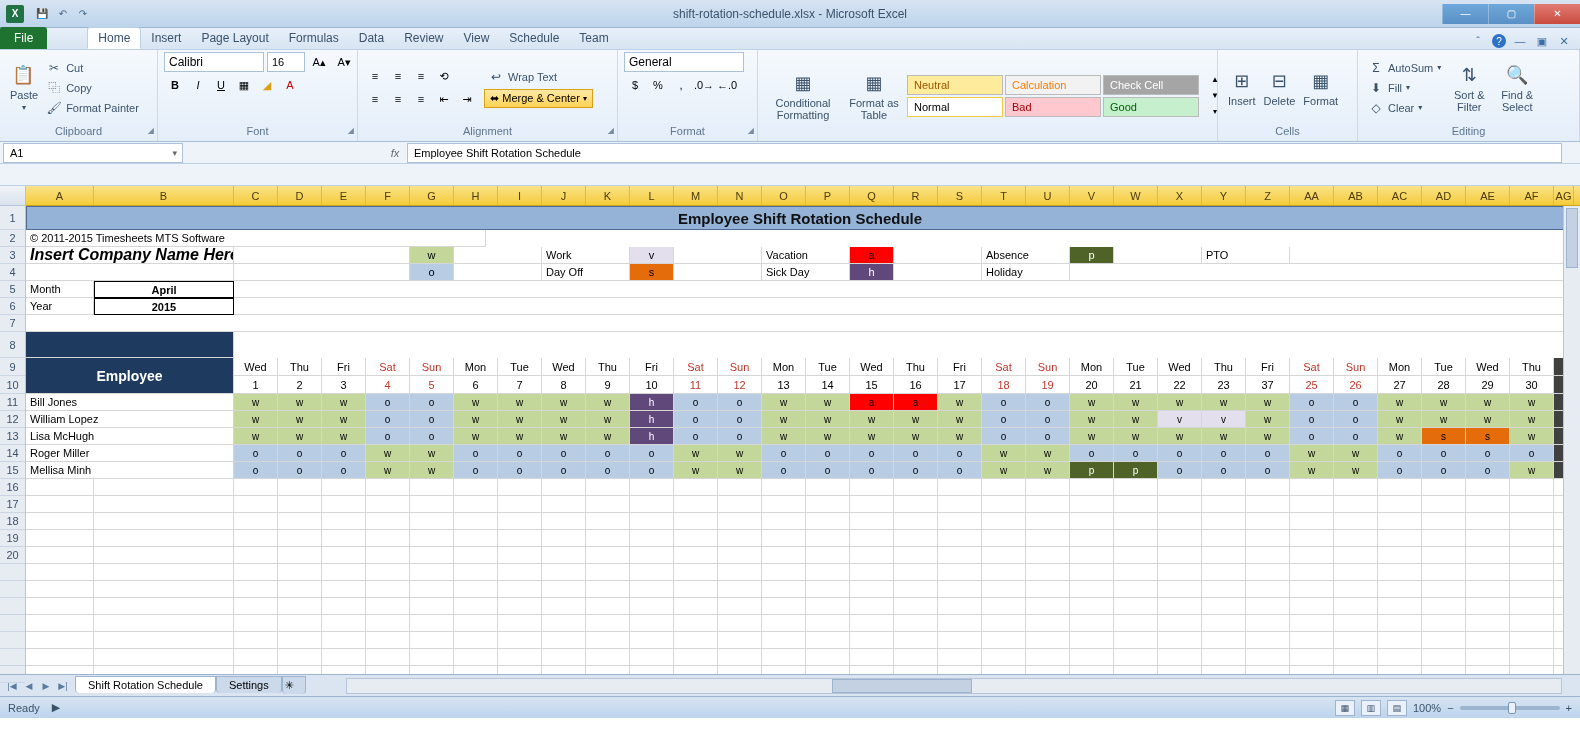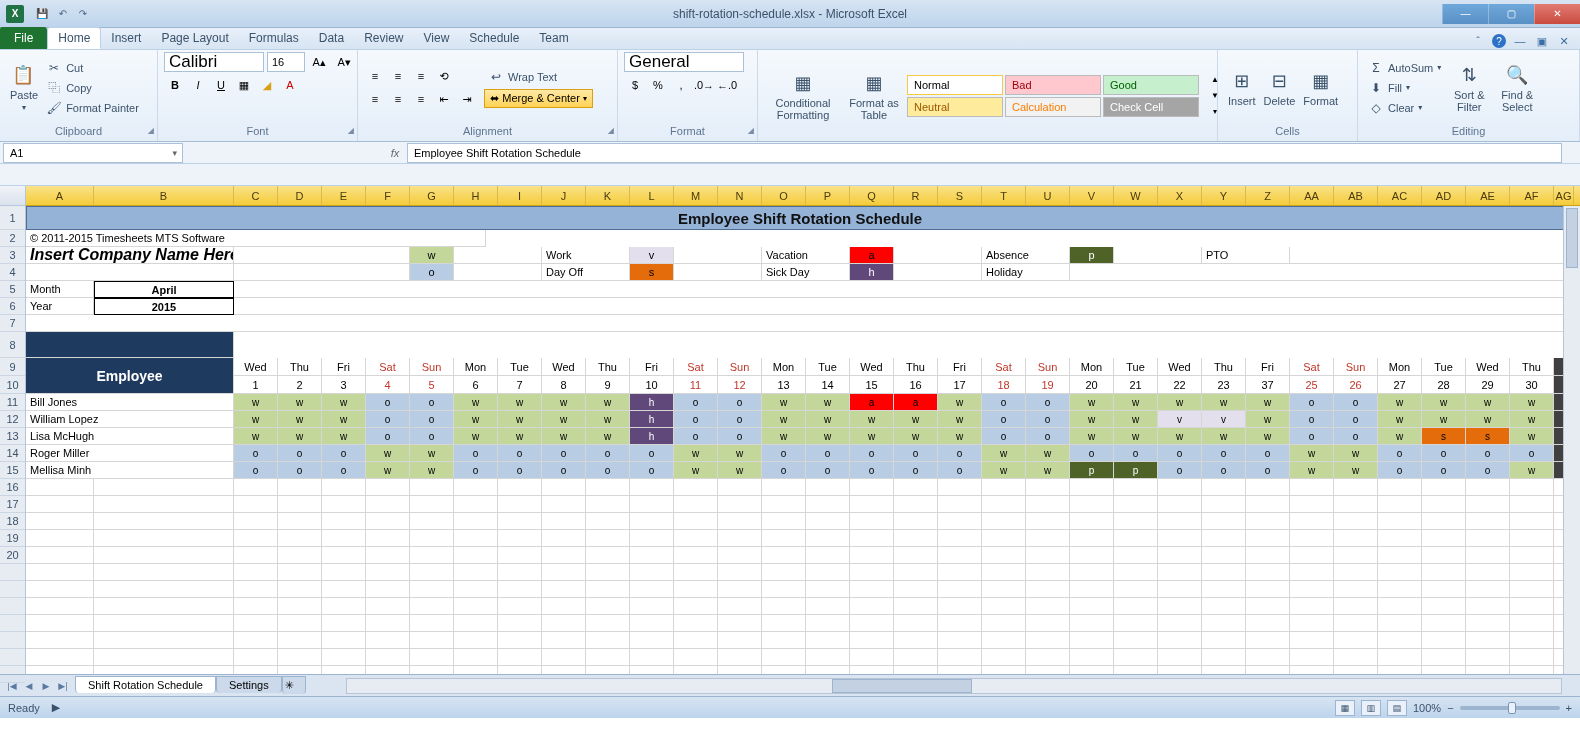--- a/index.html
+++ b/index.html
@@ -10,34 +10,34 @@
 .titlebar .qat-btn{width:18px;height:18px;display:flex;align-items:center;justify-content:center;color:#4a6b8a;font-size:10px;}
 .titlebar .title{position:absolute;left:50%;transform:translateX(-50%);color:#3b526b;font-size:12px;}
 .titlebar .win-controls{margin-left:auto;display:flex;}
 .titlebar .win-btn{width:46px;height:20px;display:flex;align-items:center;justify-content:center;color:#fff;font-size:10px;border-left:1px solid rgba(255,255,255,.3);}
 .win-min{background:linear-gradient(#6fa8db,#5990c5);}
 .win-max{background:linear-gradient(#6fa8db,#5990c5);}
 .win-close{background:linear-gradient(#e27b72,#c94b3f);}
 .tabs-row{height:22px;background:linear-gradient(#e8f0fa,#d7e4f2);display:flex;align-items:flex-end;padding-left:0;position:relative;border-bottom:1px solid #bcd0e6;}
 .file-tab{background:#1e7331;color:#fff;height:22px;padding:0 14px;display:flex;align-items:center;font-size:12px;border-top-right-radius:3px;border-top-left-radius:2px;}
 .ribbon-tab{height:22px;padding:0 10px;display:flex;flex-direction:column;align-items:center;justify-content:center;color:#3b526b;font-size:12px;position:relative;}
-.ribbon-tab.active{background:#fff;border:1px solid #bcd0e6;border-bottom:1px solid #fff;border-top-left-radius:3px;border-top-right-radius:3px;}
+.ribbon-tab.active{background:#fff;border:1px solid #bcd0e6;border-bottom:1px solid #fff;border-top-left-radius:3px;border-top-right-radius:3px;margin-left:40px;}
 .tabs-right{margin-left:auto;display:flex;gap:6px;padding-right:8px;align-items:center;}
 .tabs-right span{width:16px;height:16px;display:flex;align-items:center;justify-content:center;color:#3b6fa3;}
 .ribbon{height:92px;background:linear-gradient(#f5f9fd,#e4eef9);border-bottom:1px solid #a7bdd6;display:flex;}
 .group{border-right:1px solid #cbd9ea;display:flex;flex-direction:column;height:100%;}
 .group-body{flex:1;display:flex;align-items:center;padding:2px 6px;}
 .group-label{height:16px;text-align:center;color:#5f7590;font-size:10px;position:relative;}
 .group-label .launcher{position:absolute;right:3px;top:1px;font-size:8px;color:#7a8da5;}
 .big-btn{display:flex;flex-direction:column;align-items:center;justify-content:center;padding:2px 4px;color:#3b526b;gap:2px;}
 .big-btn .ico{width:24px;height:24px;display:flex;align-items:center;justify-content:center;font-size:18px;}
 .small-row{display:flex;flex-direction:column;gap:2px;}
 .small-btn{display:flex;align-items:center;gap:4px;padding:1px 4px;color:#3b526b;}
 .small-btn .ico{width:16px;height:16px;display:flex;align-items:center;justify-content:center;font-size:12px;}
-.font-sel{width:100px;height:20px;border:1px solid #abc1da;background:#fff;padding:0 4px;display:flex;align-items:center;font-size:17px;}
+.font-sel{width:100px;height:20px;border:1px solid #abc1da;background:#fff;padding:0 4px;display:flex;align-items:center;font-size:12px;}
 .sz-sel{width:38px;height:20px;border:1px solid #abc1da;background:#fff;padding:0 4px;display:flex;align-items:center;}
 .icon-btn{width:22px;height:20px;display:flex;align-items:center;justify-content:center;border:1px solid transparent;}
 .style-cell{width:96px;height:20px;border:1px solid #bbb;display:flex;align-items:center;padding:0 6px;font-size:11px;margin:1px;}
 .merge-btn{background:linear-gradient(#ffe9a6,#ffd255);border:1px solid #d8a012;padding:2px 5px;display:flex;align-items:center;gap:3px;}
 .namebox-row{height:22px;background:#eef3fa;border-bottom:1px solid #bcd0e6;display:flex;align-items:center;}
 .namebox{width:180px;height:20px;border:1px solid #abc1da;background:#fff;margin-left:3px;padding:0 90px 0 6px;display:flex;align-items:center;position:relative;}
 .namebox::after{content:"▾";position:absolute;right:5px;color:#666;font-size:9px;}
 .fx-lbl{width:24px;text-align:center;font-style:italic;color:#666;margin-left:200px;}
 .formula-bar{flex:1;height:20px;border:1px solid #abc1da;background:#fff;padding:0 6px;display:flex;align-items:center;margin-right:18px;}
 .expand-bar{height:22px;background:#eef3fa;border-bottom:1px solid #bcd0e6;}
@@ -222,28 +222,28 @@
       <div class="big-btn">
           <span class="ico">▦</span>
           <span style="width:70px;text-align:center;">Conditional Formatting</span>
         </div>
       <div class="big-btn">
           <span class="ico">▦</span>
           <span style="width:56px;text-align:center;">Format as Table</span>
         </div>
       <div style="display:flex;flex-direction:column;">
         <div style="display:flex;">
+          <div class="style-cell" style="background:#ffeb9c;color:#9c5700;">Neutral</div>
+          <div class="style-cell" style="background:#f2f2f2;color:#fa7d00;">Calculation</div>
+          <div class="style-cell" style="background:#a5a5a5;color:#fff;">Check Cell</div>
+        </div>
+        <div style="display:flex;">
           <div class="style-cell" style="background:#fff;border-color:#f7c841;">Normal</div>
           <div class="style-cell" style="background:#ffc7ce;color:#9c0006;">Bad</div>
           <div class="style-cell" style="background:#c6efce;color:#006100;">Good</div>
-        </div>
-        <div style="display:flex;">
-          <div class="style-cell" style="background:#ffeb9c;color:#9c5700;">Neutral</div>
-          <div class="style-cell" style="background:#f2f2f2;color:#fa7d00;">Calculation</div>
-          <div class="style-cell" style="background:#a5a5a5;color:#fff;">Check Cell</div>
         </div>
       </div>
       <div style="display:flex;flex-direction:column;gap:2px;margin-left:4px;">
         <div class="icon-btn" style="height:14px;font-size:8px;">▲</div>
         <div class="icon-btn" style="height:14px;font-size:8px;">▼</div>
         <div class="icon-btn" style="height:14px;font-size:8px;">▾</div>
       </div>
     </div>
   </div>
 

